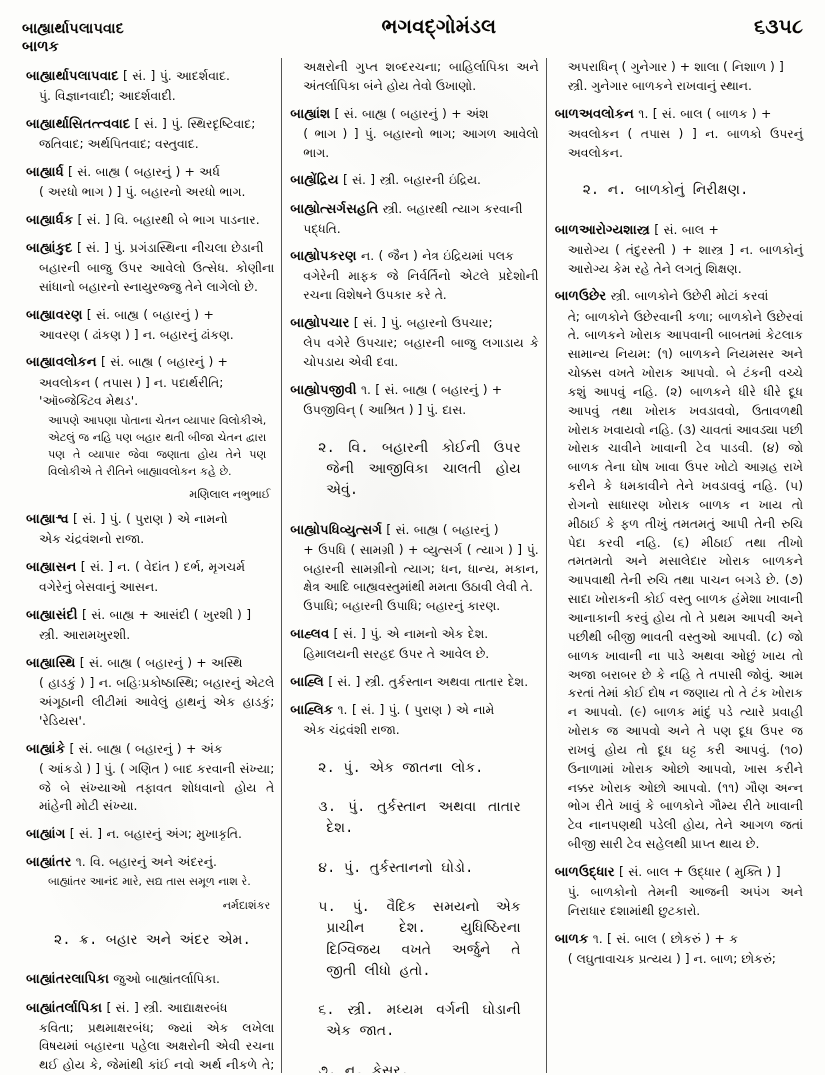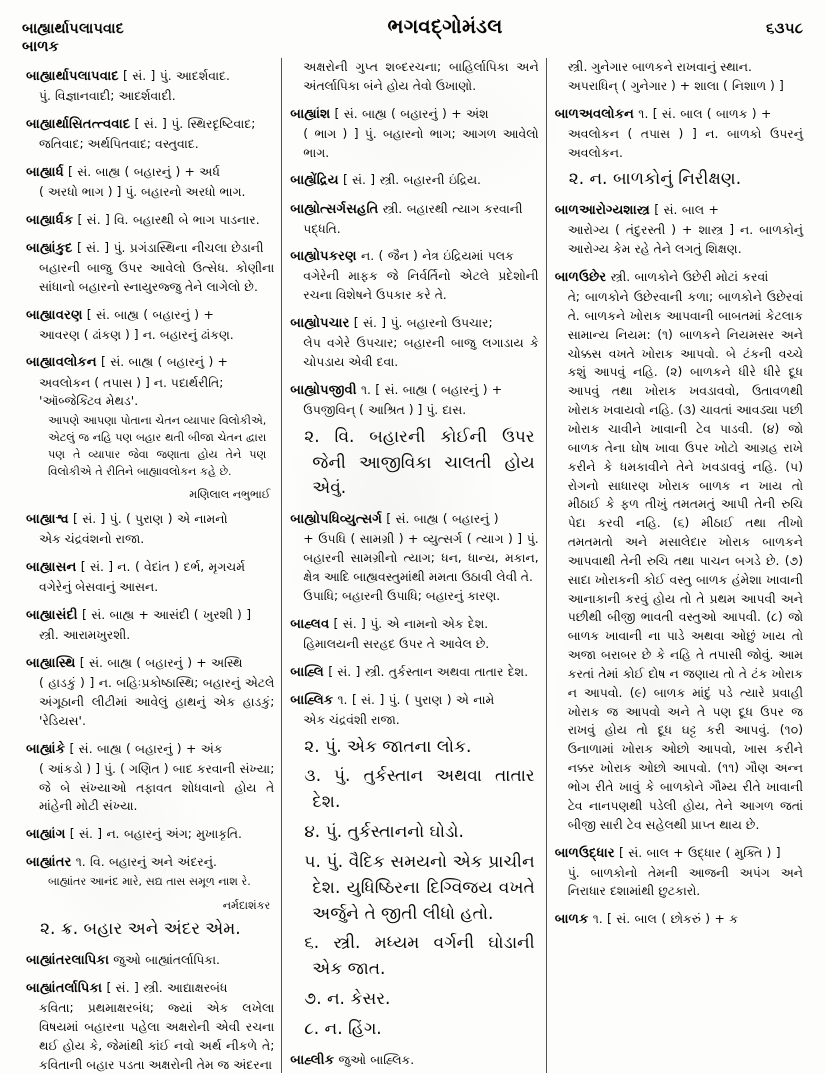--- a/index.html
+++ b/index.html
@@ -38,21 +38,21 @@
     align-items: baseline;
     justify-content: space-between;
   }
   .rh-left, .rh-center, .rh-right {
     font-weight: bold;
     font-size: 14.5px;
     letter-spacing: 0.1px;
     white-space: nowrap;
   }
   .rh-center { font-size: 20px; }
-  .rh-right { font-size: 15px; text-align: center; }
+  .rh-right { font-size: 20px; text-align: center; }
   #guideword2 {
     position: absolute;
     left: 22px;
     top: 38px;
     font-weight: bold;
     font-size: 14.5px;
   }
 
   
   #cols {
@@ -93,26 +93,27 @@
     padding-left: 13px;
     text-indent: -13px;
     word-spacing: 0.4px;
   }
   .hw {
     font-weight: bold;
     font-size: 13.2px;
     letter-spacing: 0.1px;
   }
   .sense {
-    font-size: 17px;
+    font-size: 14px;
     line-height: 1.52;
     padding-left: 18px;
     text-indent: -8px;
-    margin: 4px;
-    text-align: justify;
+    margin: 18px;
+    text-align: justify;
+    font-family: Liberation Mono, monospace;
   }
   .para {
     font-size: 12.4px;
     line-height: 1.52;
     margin: 0;
     padding-left: 13px;
     text-align: justify;
   }
 
   
@@ -214,28 +215,29 @@
         <p class="sense ink">૭. ન. કેસર.</p>
         <p class="sense ink">૮. ન. હિંગ.</p>
         <p class="entry ink"><span class="hw">બાહ્લીક</span><span> જુઓ બાહ્લિક.</span></p>
         <p class="entry ink"><span class="hw">બાળ</span><span> ૧. [ સં. બાલ ] પું. છોકરો.</span></p>
         <p class="sense ink">૨. ન. છોકરું; બચ્ચું; બાળક; અર્ભક; શિશુ.</p>
         <p class="sense ink">૩ વિ. નાદાન; છોકરવાદ.</p>
         <p class="sense ink">૪. વિ. નાનું.</p>
         <p class="entry ink"><span class="hw">બાળઅપરાધીશાળા</span><span> [ સં. બાલ ( બાળક ) +</span></p>
       </div>
     <div class="col">
+        <p class="para ink">અપરાધિન્ ( ગુનેગાર ) + શાલા ( નિશાળ ) ]</p>
         <p class="para ink">સ્ત્રી. ગુનેગાર બાળકને રાખવાનું સ્થાન.</p>
-        <p class="para ink">અપરાધિન્ ( ગુનેગાર ) + શાલા ( નિશાળ ) ]</p>
         <p class="entry ink"><span class="hw">બાળઅવલોકન</span><span> ૧. [ સં. બાલ ( બાળક ) +</span></p>
         <p class="para ink">અવલોકન ( તપાસ ) ] ન. બાળકો ઉપરનું અવલોકન.</p>
         <p class="sense ink">૨. ન. બાળકોનું નિરીક્ષણ.</p>
         <p class="entry ink"><span class="hw">બાળઆરોગ્યશાસ્ત્ર</span><span> [ સં. બાલ +</span></p>
         <p class="para ink">આરોગ્ય ( તંદુરસ્તી ) + શાસ્ત્ર ] ન. બાળકોનું આરોગ્ય કેમ રહે તેને લગતું શિક્ષણ.</p>
         <p class="entry ink"><span class="hw">બાળઉછેર</span><span> સ્ત્રી. બાળકોને ઉછેરી મોટાં કરવાં</span></p>
         <p class="para ink">તે; બાળકોને ઉછેરવાની કળા; બાળકોને ઉછેરવાં તે. બાળકને ખોરાક આપવાની બાબતમાં કેટલાક સામાન્ય નિયમ: (૧) બાળકને નિયમસર અને ચોક્કસ વખતે ખોરાક આપવો. બે ટંકની વચ્ચે કશું આપવું નહિ. (૨) બાળકને ધીરે ધીરે દૂધ આપવું તથા ખોરાક ખવડાવવો, ઉતાવળથી ખોરાક ખવાયવો નહિ. (૩) ચાવતાં આવડ્યા પછી ખોરાક ચાવીને ખાવાની ટેવ પાડવી. (૪) જો બાળક તેના ઘોષ ખાવા ઉપર ખોટો આગ્રહ રાખે કરીને કે ધમકાવીને તેને ખવડાવવું નહિ. (૫) રોગનો સાધારણ ખોરાક બાળક ન ખાય તો મીઠાઈ કે ફળ તીખું તમતમતું આપી તેની રુચિ પેદા કરવી નહિ. (૬) મીઠાઈ તથા તીખો તમતમતો અને મસાલેદાર ખોરાક બાળકને આપવાથી તેની રુચિ તથા પાચન બગડે છે. (૭) સાદા ખોરાકની કોઈ વસ્તુ બાળક હંમેશા ખાવાની આનાકાની કરવું હોય તો તે પ્રથમ આપવી અને પછીથી બીજી ભાવતી વસ્તુઓ આપવી. (૮) જો બાળક ખાવાની ના પાડે અથવા ઓછું ખાય તો અજા બરાબર છે કે નહિ તે તપાસી જોવું. આમ કરતાં તેમાં કોઈ દોષ ન જણાય તો તે ટંક ખોરાક ન આપવો. (૯) બાળક માંદું પડે ત્યારે પ્રવાહી ખોરાક જ આપવો અને તે પણ દૂધ ઉપર જ રાખવું હોય તો દૂધ ઘટ્ટ કરી આપવું. (૧૦) ઉનાળામાં ખોરાક ઓછો આપવો, ખાસ કરીને નક્કર ખોરાક ઓછો આપવો. (૧૧) ગૌણ અન્ન ભોગ રીતે ખાવું કે બાળકોને ગૌમ્ય રીતે ખાવાની ટેવ નાનપણથી પડેલી હોય, તેને આગળ જતાં બીજી સારી ટેવ સહેલથી પ્રાપ્ત થાય છે.</p>
         <p class="entry ink"><span class="hw">બાળઉદ્ધાર</span><span> [ સં. બાલ + ઉદ્ધાર ( મુક્તિ ) ]</span></p>
         <p class="para ink">પું. બાળકોનો તેમની આજની અપંગ અને નિરાધાર દશામાંથી છુટકારો.</p>
         <p class="entry ink"><span class="hw">બાળક</span><span> ૧. [ સં. બાલ ( છોકરું ) + ક</span></p>
+        <p class="para ink">( લઘુતાવાચક પ્રત્યય ) ] ન. બાળ; છોકરું;</p>
       </div>
   </div>
 
 </div>
 
 </body></html>

